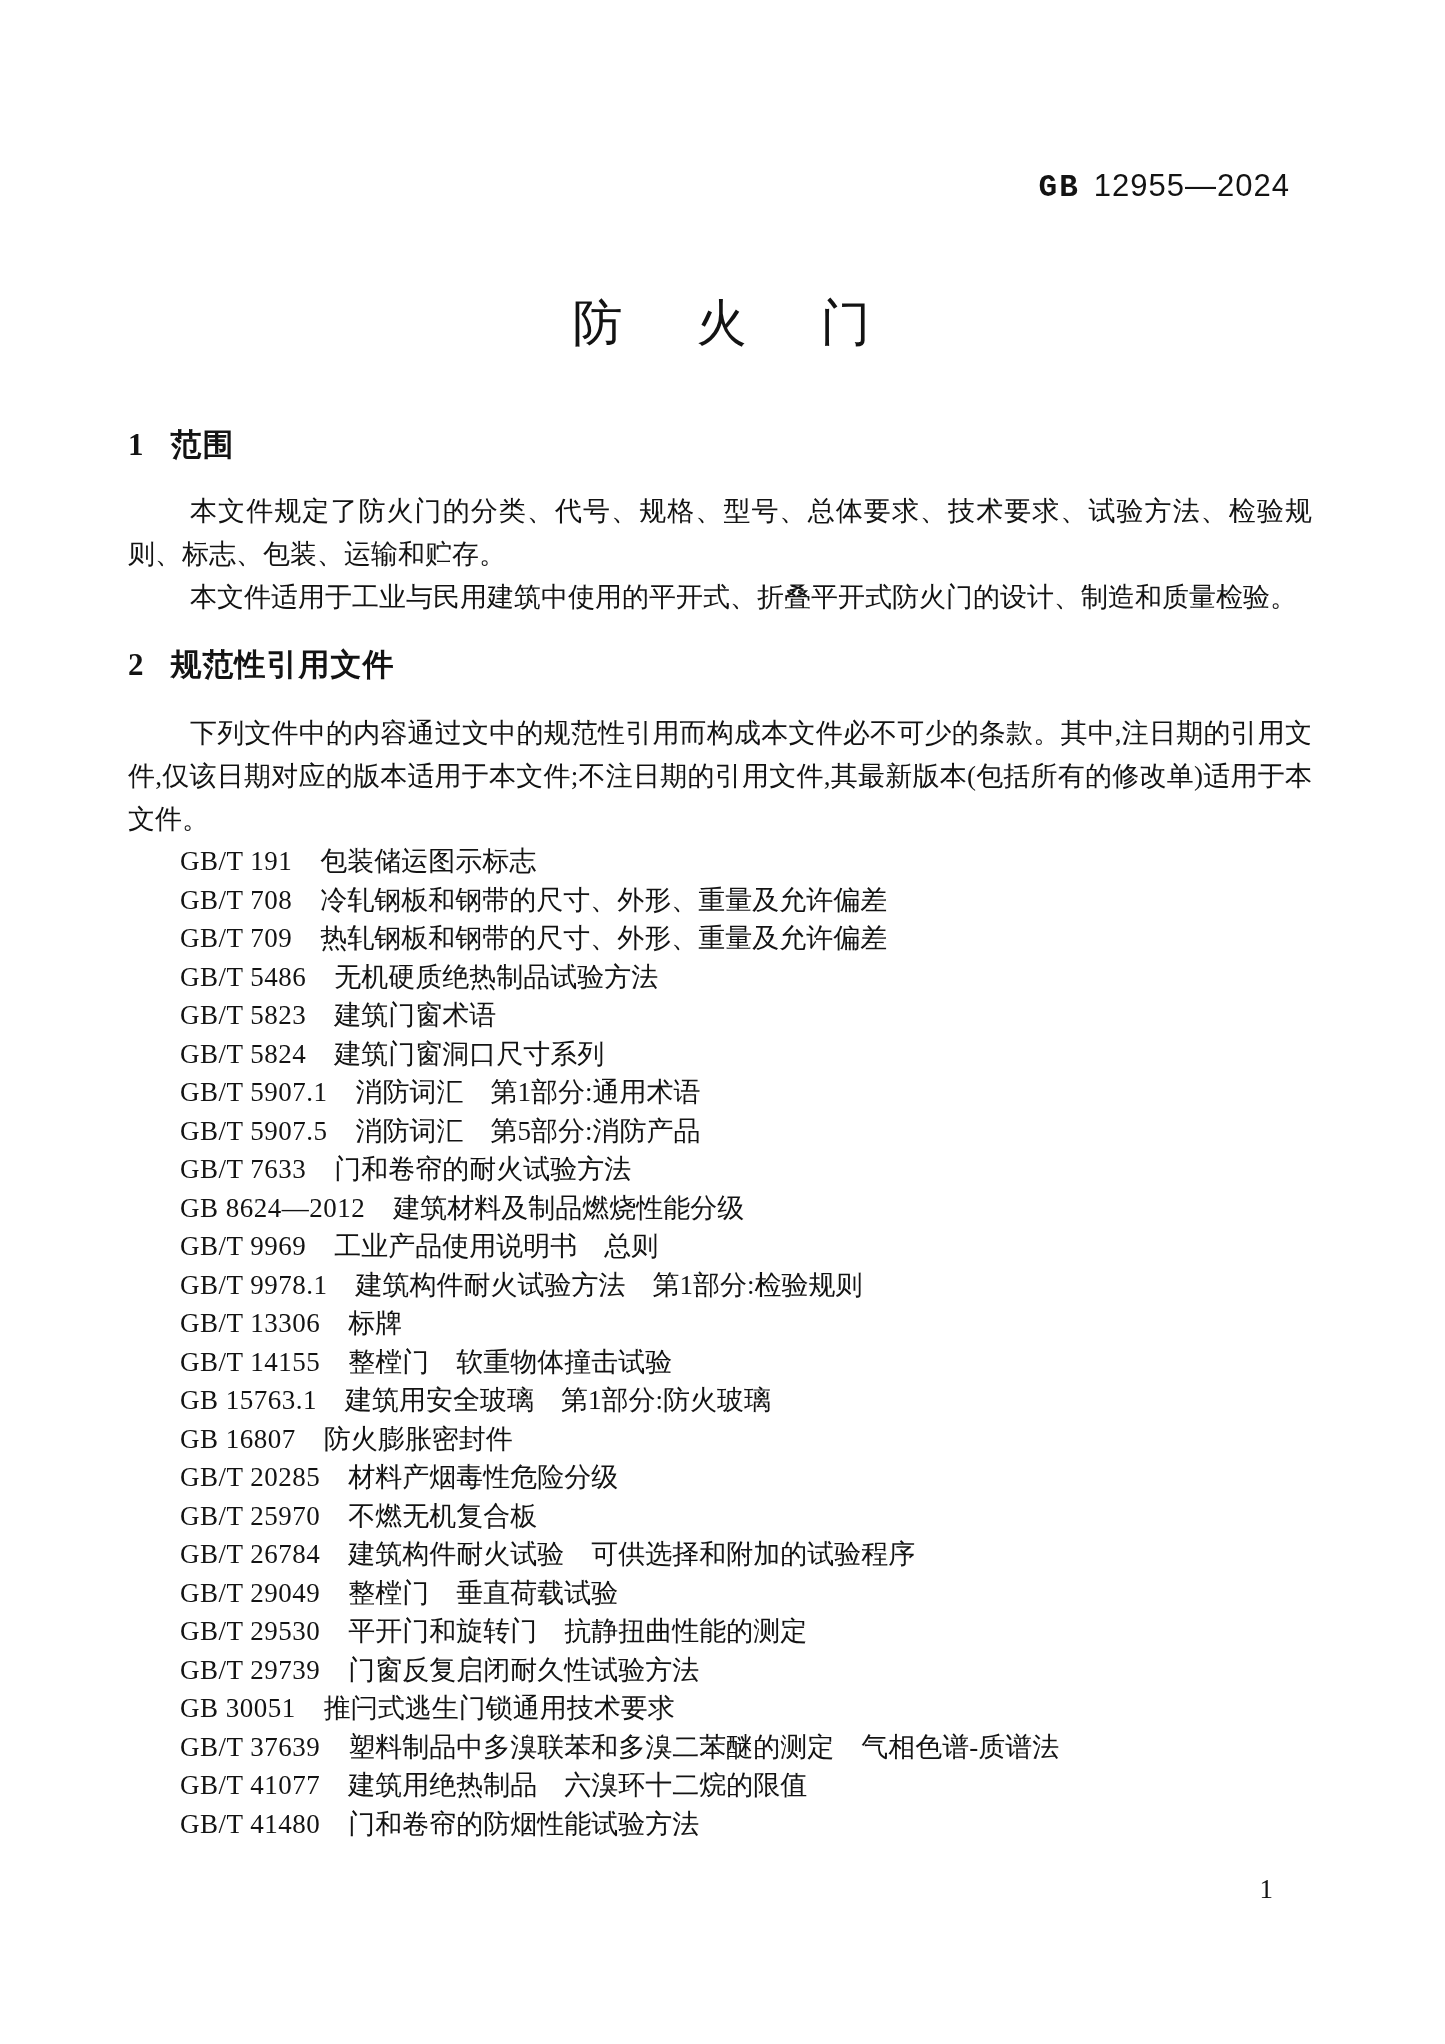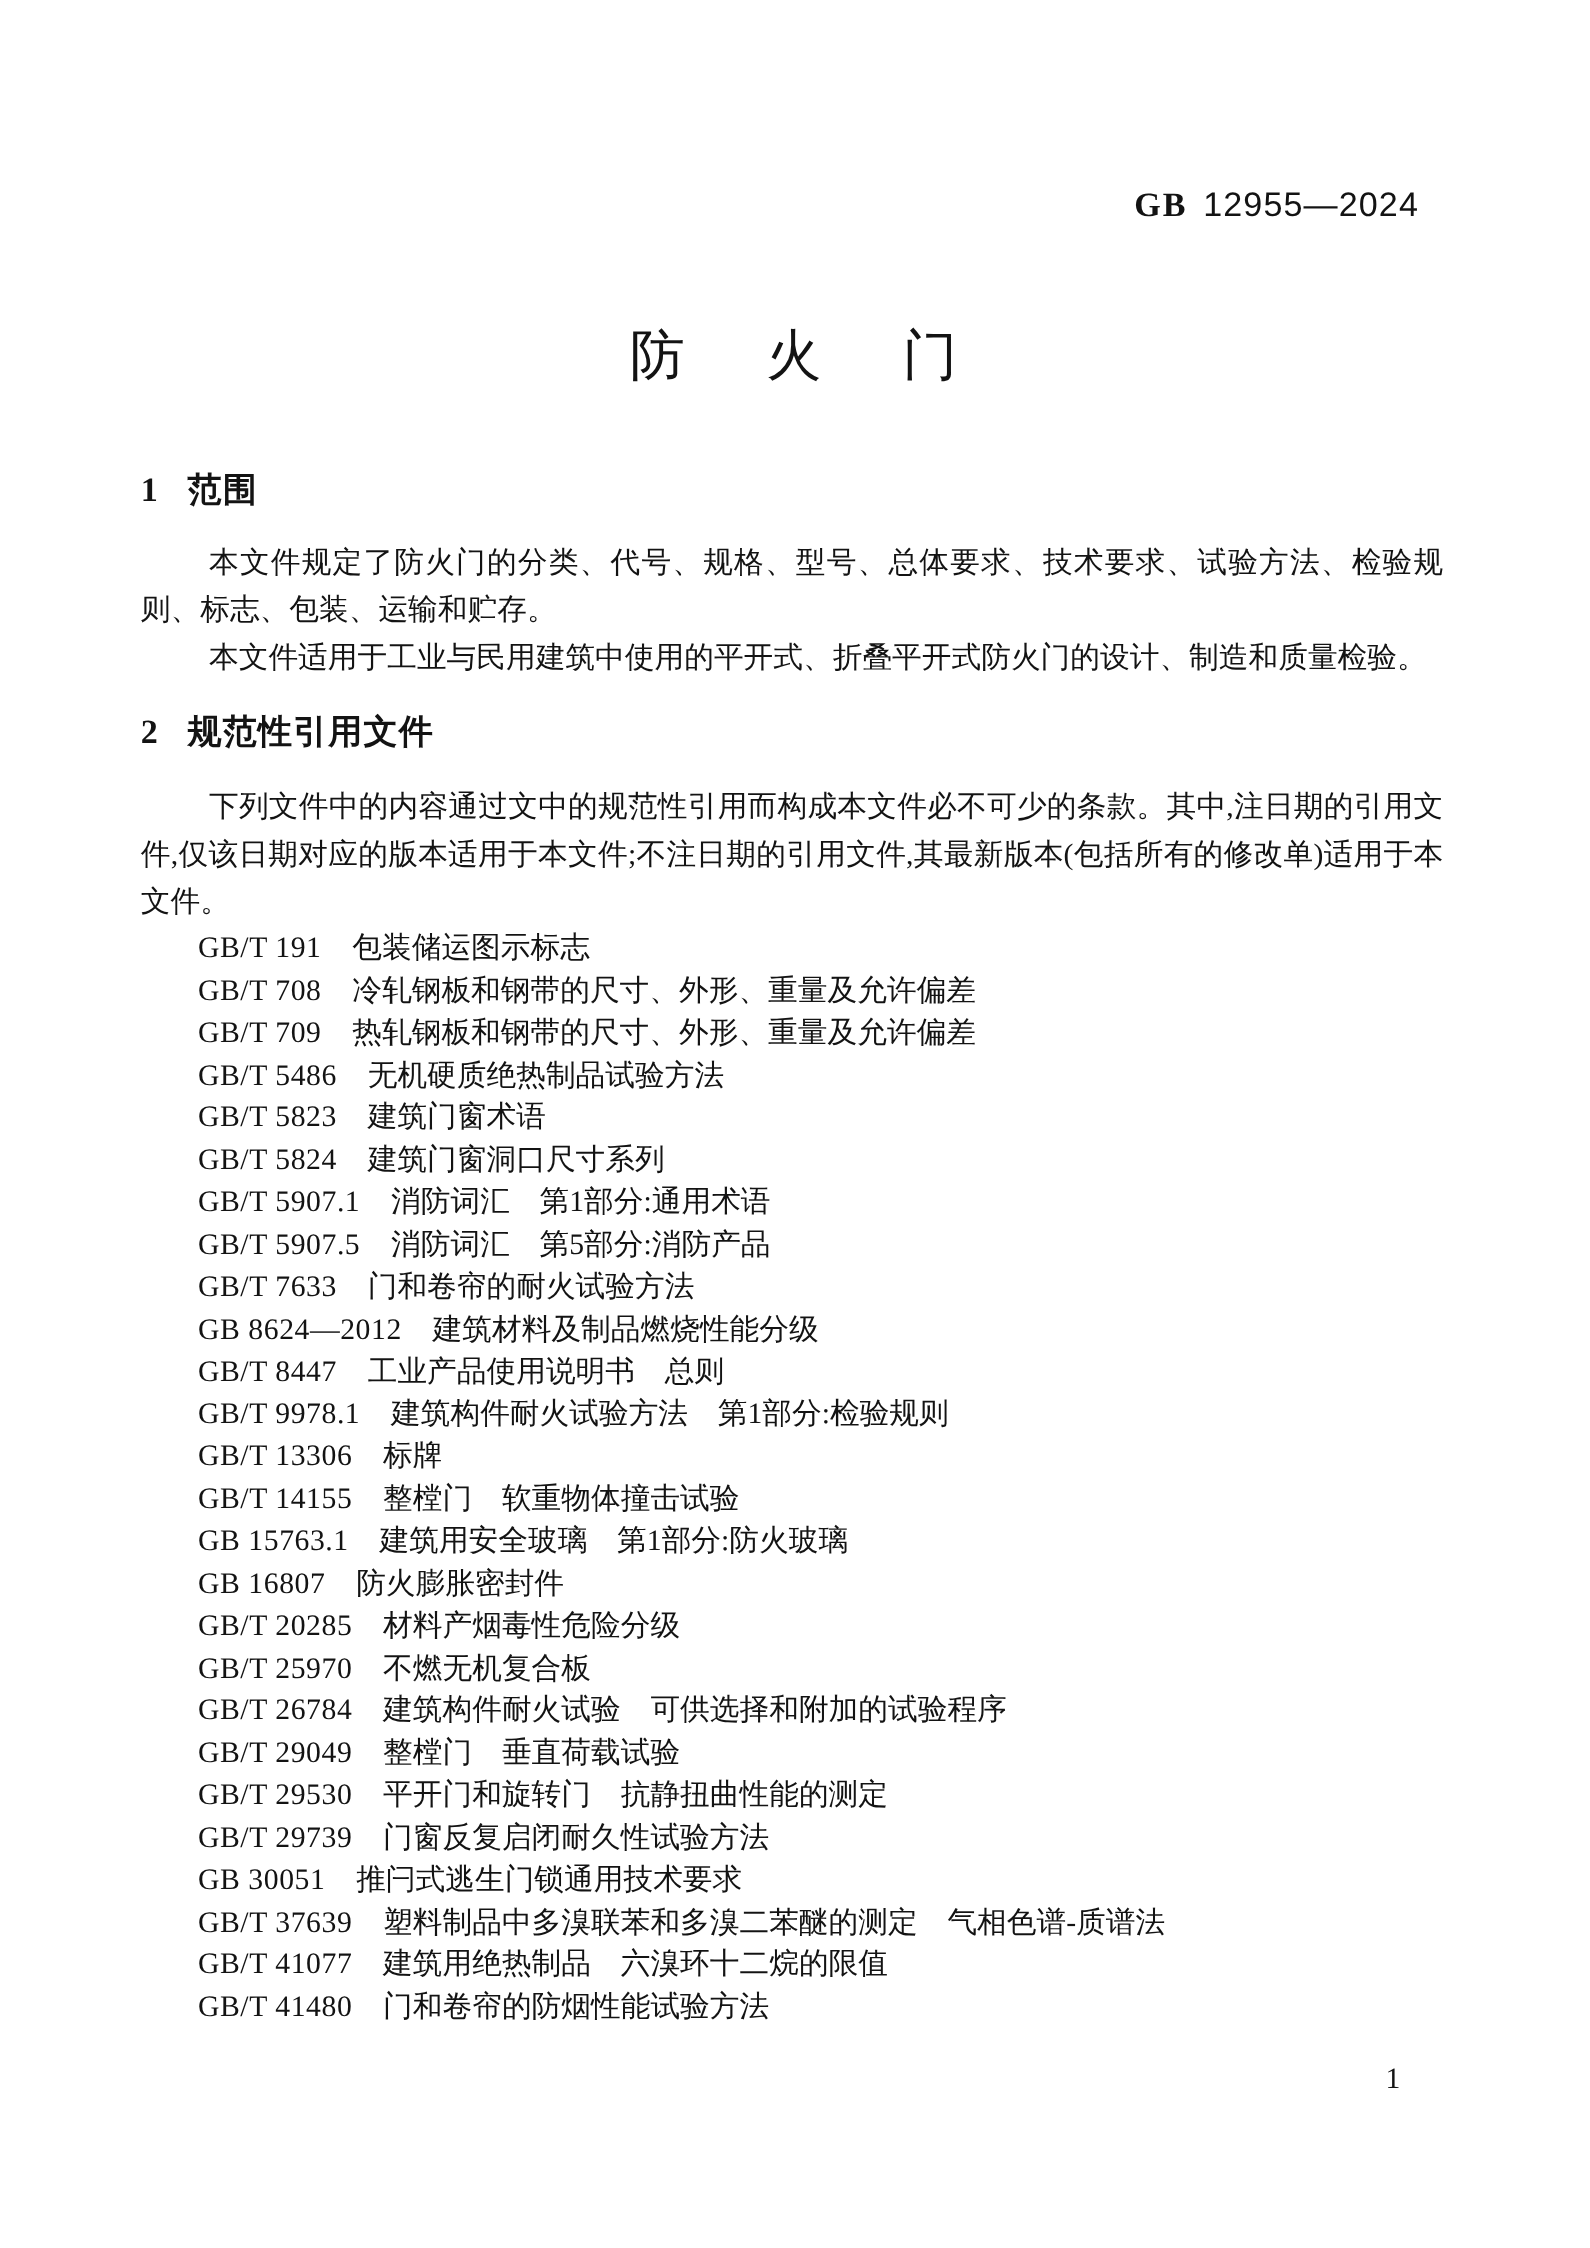--- a/index.html
+++ b/index.html
@@ -18,21 +18,21 @@
   }
   
   .std-number {
     position: absolute;
     top: 168px;
     right: 155px;
     font-size: 31px;
     white-space: nowrap;
   }
   .std-number .std-prefix {
-    font-family: Liberation Serif, serif;
+    font-family: Liberation Mono, monospace;
     font-weight: bold;
     letter-spacing: 2px;
     margin-right: 14px;
   }
   .std-number .std-code {
     font-family: "Liberation Sans", "DejaVu Sans", sans-serif;
     font-weight: 500;
     letter-spacing: 1px;
   }
   
@@ -168,21 +168,21 @@
 
       <div class="ref-item">
         <span class="ref-code">GB/T 7633</span><span class="ref-name">门和卷帘的耐火试验方法</span>
       </div>
 
       <div class="ref-item">
         <span class="ref-code">GB 8624—2012</span><span class="ref-name">建筑材料及制品燃烧性能分级</span>
       </div>
 
       <div class="ref-item">
-        <span class="ref-code">GB/T 8447</span><span class="ref-name">工业产品使用说明书　总则</span>
+        <span class="ref-code">GB/T 9969</span><span class="ref-name">工业产品使用说明书　总则</span>
       </div>
 
       <div class="ref-item">
         <span class="ref-code">GB/T 9978.1</span><span class="ref-name">建筑构件耐火试验方法　第1部分:检验规则</span>
       </div>
 
       <div class="ref-item">
         <span class="ref-code">GB/T 13306</span><span class="ref-name">标牌</span>
       </div>
 

